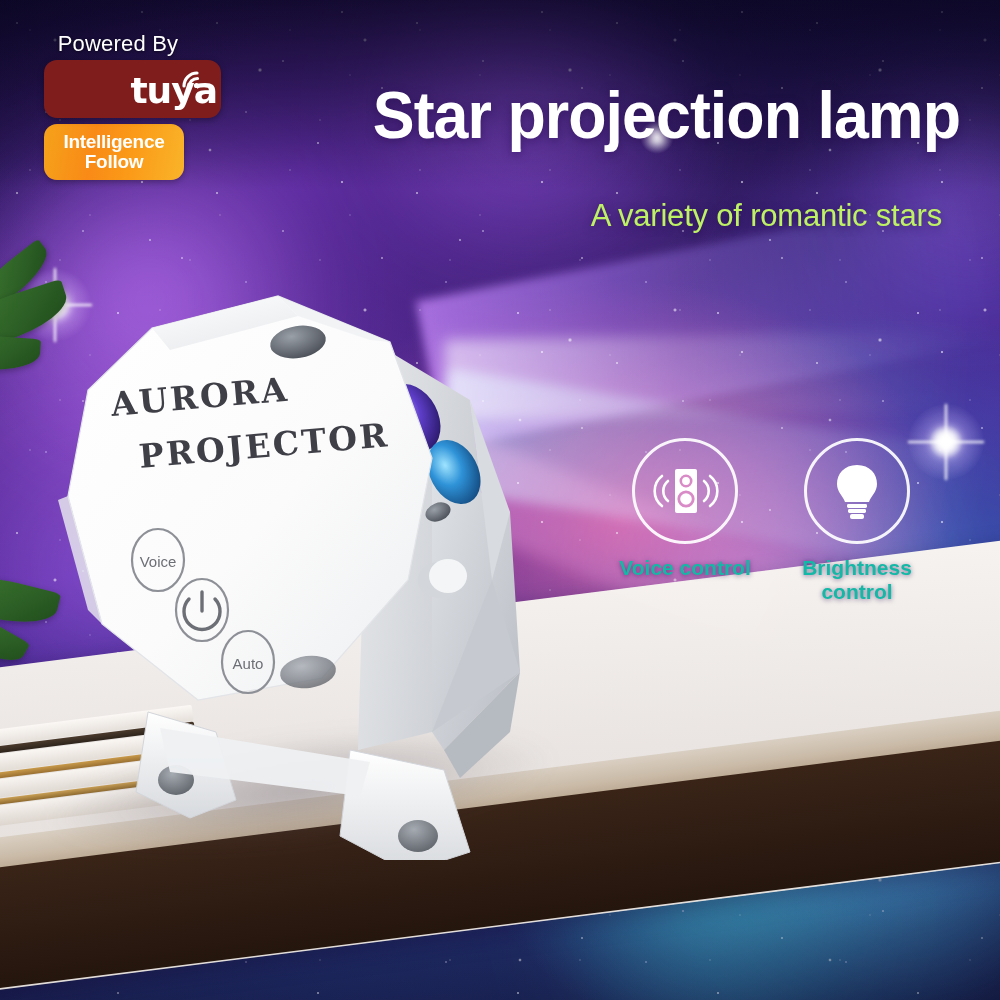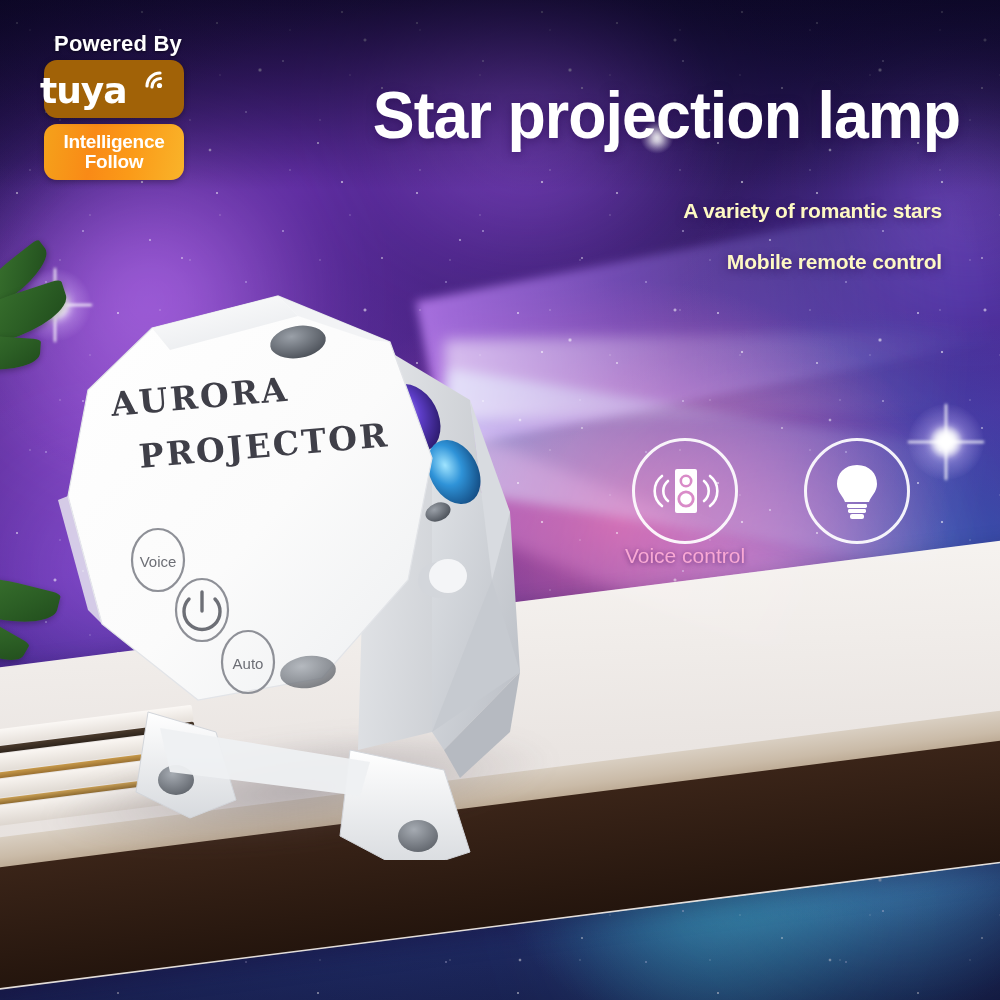--- a/index.html
+++ b/index.html
@@ -56,52 +56,52 @@
   .flare .h{width:100%;height:2px;filter:blur(1.4px);}
   .flare .v{width:2px;height:100%;filter:blur(1.4px);}
   .flare .core{width:36%;height:36%;border-radius:50%;filter:blur(4px);}
   .f1{left:18px;top:268px;width:74px;height:74px;background:radial-gradient(circle,rgba(255,255,255,.95) 0%,rgba(180,150,255,.45) 30%,rgba(140,90,220,0) 70%);}
   .f2{left:908px;top:404px;width:76px;height:76px;background:radial-gradient(circle,rgba(255,255,255,.95) 0%,rgba(190,165,255,.4) 32%,rgba(140,90,220,0) 72%);}
   .f3{left:190px;top:430px;width:40px;height:40px;background:radial-gradient(circle,rgba(255,255,255,.85) 0%,rgba(180,150,255,0) 70%);}
   .f4{left:640px;top:120px;width:34px;height:34px;background:radial-gradient(circle,rgba(255,255,255,.8) 0%,rgba(180,150,255,0) 70%);}
 
   
   .powered-wrap{position:absolute;left:44px;top:32px;width:148px;}
-  .powered-by{font-size:22px;font-weight:bold;color:#fff;letter-spacing:.2px;text-align:center;
+  .powered-by{font-size:22px;font-weight:normal;color:#fff;letter-spacing:.2px;text-align:center;
     text-shadow:0 1px 3px rgba(0,0,0,.55);line-height:1.1;margin-bottom:4px;}
-  .tuya-badge{width:140px;height:58px;border-radius:13px;background:#a16207;
-    display:flex;align-items:center;justify-content:flex-start;position:relative;
-    box-shadow:0 2px 6px rgba(0,0,0,.35);}
+  .tuya-badge{width:140px;height:58px;border-radius:13px;background:#7f1d1d;
+    display:flex;align-items:center;justify-content:flex-end;position:relative;
+    box-shadow:0 2px 6px rgba(0,0,0,.35);padding-left:37px;}
   .tuya-word{font-size:36px;font-weight:bold;color:#fff;letter-spacing:-1px;line-height:1;
     font-family:"DejaVu Sans",sans-serif;position:relative;left:-4px;top:2px;}
   .tuya-wifi{position:absolute;right:16px;top:9px;width:24px;height:22px;}
   .intel-badge{width:140px;height:56px;border-radius:13px;margin-top:6px;
     background:linear-gradient(100deg,#f5a21b 0%,#f98a16 35%,#fb9a18 62%,#f9b42a 100%);
     display:flex;flex-direction:column;align-items:center;justify-content:center;
     box-shadow:0 2px 6px rgba(0,0,0,.3);}
   .intel-badge span{font-size:19px;font-weight:bold;color:#fff;line-height:1.08;letter-spacing:-.3px;}
 
   
   .headline{position:absolute;left:250px;top:82px;width:710px;text-align:right;
     font-size:66px;font-weight:bold;color:#fff;letter-spacing:-1px;line-height:1;
     font-family:"Liberation Sans",sans-serif;
     text-shadow:0 2px 10px rgba(40,10,80,.5);
     transform:scaleX(.95);transform-origin:right center;white-space:nowrap;}
   .features{position:absolute;right:58px;top:200px;width:640px;text-align:right;}
-  .features div{font-size:21px;font-weight:bold;color:#fef9c3;line-height:1;margin-bottom:30px;
+  .features div{font-size:31px;font-weight:normal;color:#bef264;line-height:1;margin-bottom:30px;
     letter-spacing:-.2px;text-shadow:0 2px 8px rgba(40,10,80,.5);}
 
   
   .icon-row{position:absolute;left:600px;top:438px;width:340px;}
   .icon-item{position:absolute;text-align:center;}
   .icon-item.a{left:0;top:0;width:170px;}
   .icon-item.b{left:172px;top:0;width:170px;}
   .icon-circle{width:100px;height:100px;border-radius:50%;border:3px solid rgba(255,255,255,.92);
     margin:0 auto;display:flex;align-items:center;justify-content:center;}
-  .icon-label{font-size:21px;color:#f9a8d4;font-weight:normal;line-height:1.12;
+  .icon-label{margin-top:12px;font-size:21px;color:#14b8a6;font-weight:bold;line-height:1.12;
     text-shadow:0 1px 5px rgba(40,10,80,.55);}
 
   
   .table-top{position:absolute;left:-260px;top:700px;width:1350px;height:320px;
     background:linear-gradient(185deg,#f6f3f0 0%,#eae5e2 45%,#e2dcd8 100%);
     transform:rotate(-7.2deg);transform-origin:left top;
     box-shadow:0 8px 22px rgba(20,10,50,.35);}
   .table-edge{position:absolute;left:-260px;top:870px;width:1350px;height:34px;
     background:linear-gradient(180deg,#d9cfc2 0%,#cabba8 60%,#b9a68f 100%);
     transform:rotate(-7.2deg);transform-origin:left top;}
@@ -335,21 +335,20 @@
     <div class="intel-badge">
       <span>Intelligence</span>
       <span>Follow</span>
     </div>
   </div>
 
   <div class="headline">Star projection lamp</div>
 
   <div class="features">
     <div>A variety of romantic stars</div>
-    <div>Mobile remote control</div>
   </div>
 
   <div class="icon-row">
     <div class="icon-item a">
       <div class="icon-circle">
         <svg width="68" height="56" viewBox="0 0 68 56">
           <rect x="24" y="6" width="22" height="44" rx="2" fill="#fff"></rect>
           <circle cx="35" cy="18" r="5.2" fill="none" stroke="#d98bc8" stroke-width="2.6"></circle>
           <circle cx="35" cy="36" r="7.2" fill="none" stroke="#d98bc8" stroke-width="2.8"></circle>
           <path d="M17 18 A13 13 0 0 0 17 38" fill="none" stroke="#fff" stroke-width="2.6" stroke-linecap="round"></path>
@@ -363,16 +362,19 @@
 
     <div class="icon-item b">
       <div class="icon-circle">
         <svg width="52" height="64" viewBox="0 0 52 64">
           <path d="M26 6 C13 6 6 15 6 25 C6 33 12 37 14 43 L38 43 C40 37 46 33 46 25 C46 15 39 6 26 6 Z" fill="#fff"></path>
           <rect x="16" y="45" width="20" height="4" rx="1.4" fill="#fff"></rect>
           <rect x="17" y="50" width="18" height="4" rx="1.4" fill="#fff"></rect>
           <rect x="19" y="55" width="14" height="5" rx="2" fill="#fff"></rect>
         </svg>
       </div>
+      <div class="icon-label">
+        <span>Brightness</span><br><span>control</span>
+      </div>
     </div>
   </div>
 
 </div>
 
 </body></html>

